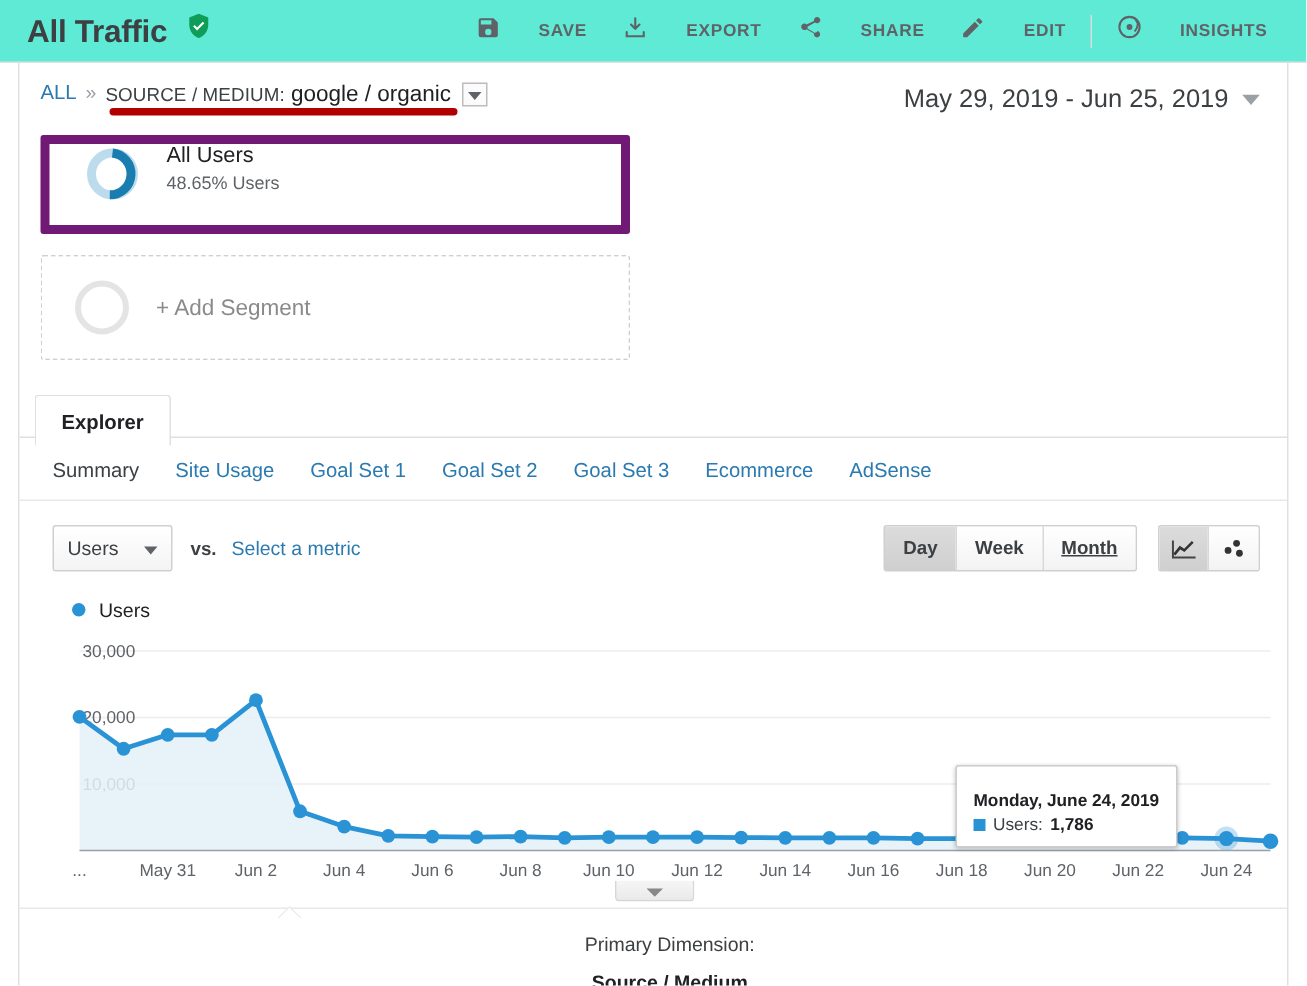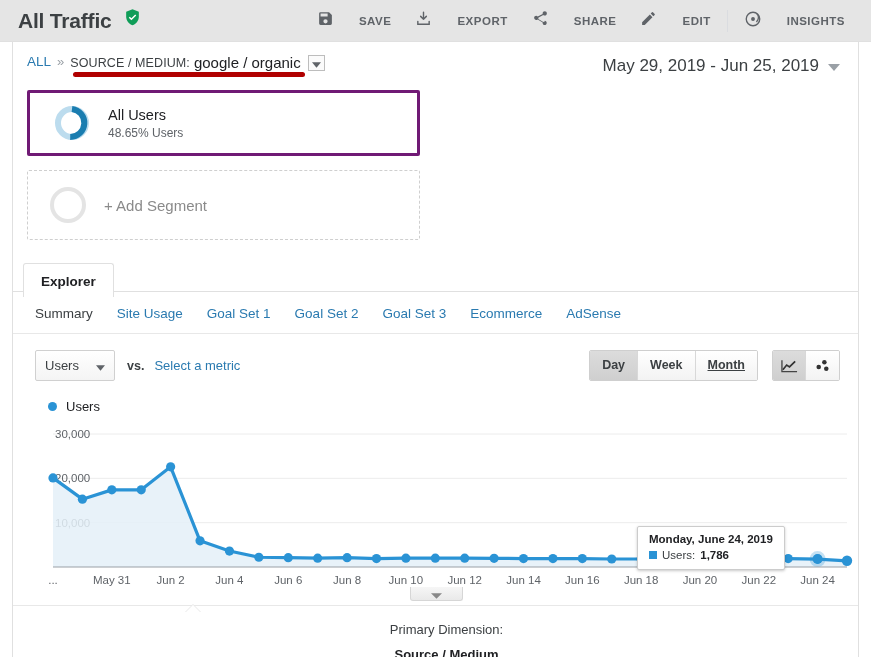--- a/index.html
+++ b/index.html
@@ -8,21 +8,21 @@
     width: 871px; height: 657px;
     background: #ffffff;
     font-family: "Liberation Sans", sans-serif;
     color: #444;
     overflow: hidden;
   }
 
   
   .header {
     height: 42px;
-    background: #e5e5e5;
+    background: #5eead4;
     border-bottom: 1px solid #e0e0e0;
     display: flex;
     align-items: center;
     padding: 0 14px 0 18px;
   }
   .page-title {
     font-size: 21px;
     font-weight: bold;
     color: #3c4043;
     letter-spacing: -0.2px;
@@ -127,24 +127,23 @@
   .date-range .dr-text {
     font-size: 17px;
     color: #3c4043;
   }
 
   
   .seg-area { padding: 10px 14px 0 14px; }
   .segment-box {
     width: 393px;
     height: 66px;
-    border: 3px solid #701a75;
+    border: 6px solid #701a75;
     border-radius: 2px;
     display: flex;
-    align-items: center;
     padding-left: 22px;
     background: #fff;
     cursor: pointer;
   }
   .donut { width: 40px; height: 40px; flex: 0 0 40px; }
   .seg-texts { margin-left: 16px; }
   .seg-name { font-size: 14.5px; color: #202124; }
   .seg-sub { font-size: 12px; color: #5f6368; margin-top: 3px; }
 
   .add-segment-box {
@@ -258,25 +257,25 @@
     padding: 18px 0 0 35px;
   }
   .legend-dot { width: 9px; height: 9px; border-radius: 50%; background: #2a93d5; }
   .legend-label { font-size: 13px; color: #202124; }
 
   
   .chart-wrap { position: relative; padding: 6px 18px 0 18px; }
   .chart-svg { display: block; }
   .tooltip {
     position: absolute;
-    left: 637px; top: 526px;
+    left: 637px; top: 510px;
     background: #fff;
     border: 1px solid #ccc;
     box-shadow: 0 1px 3px rgba(0,0,0,0.22);
-    padding: 6px 11px 8px 11px;
+    padding: 17px 11px 8px 11px;
     border-radius: 2px;
     pointer-events: none;
   }
   .tt-title { font-size: 11.5px; font-weight: bold; color: #202124; white-space: nowrap; }
   .tt-row { display: flex; align-items: center; gap: 5px; margin-top: 4px; }
   .tt-swatch { width: 8px; height: 8px; background: #2a93d5; }
   .tt-metric { font-size: 11.5px; color: #3c4043; }
   .tt-value { font-size: 11.5px; font-weight: bold; color: #202124; }
 
   .chart-handle {

